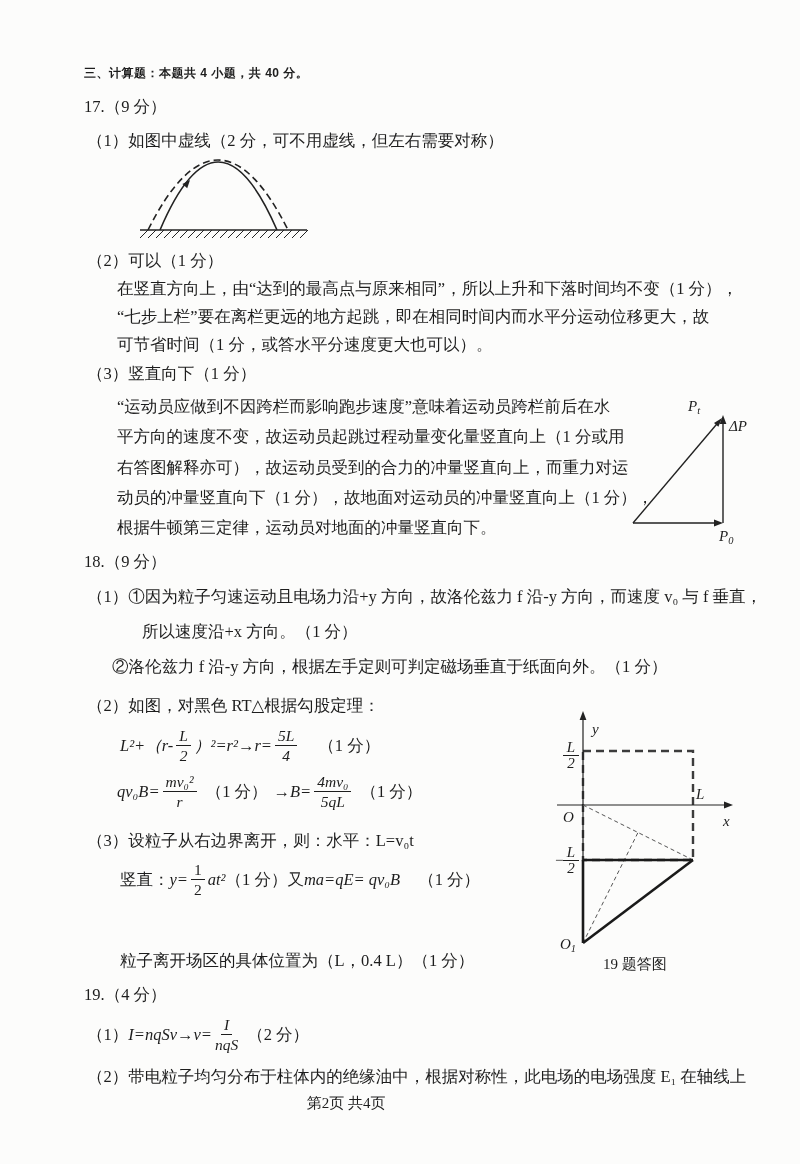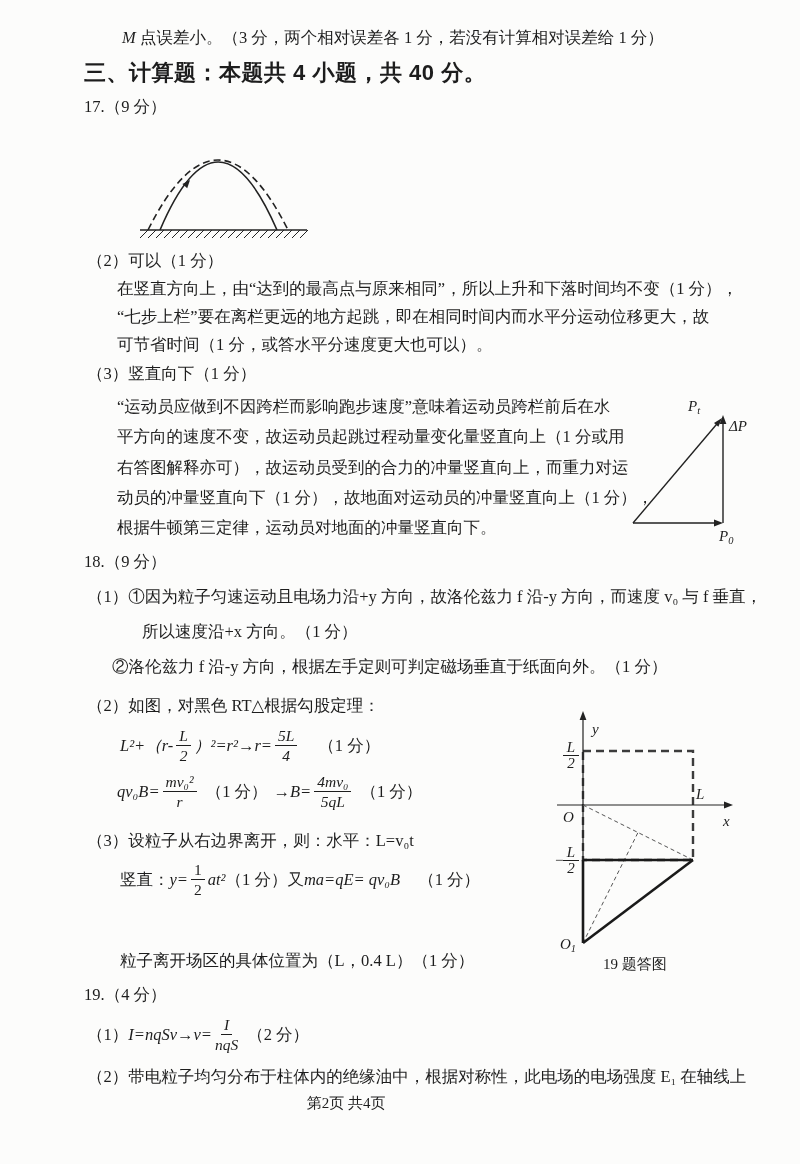--- a/index.html
+++ b/index.html
@@ -5,45 +5,45 @@
   html,body{margin:0;padding:0;background:#e8e8e8;}
   .page{
     position:relative;width:800px;height:1164px;margin:0 auto;
     background:#fcfcfb;color:#1d1d1d;overflow:hidden;
     font-family:"Liberation Serif","DejaVu Serif",serif;
     font-size:16.5px;
   }
   .ln{position:absolute;white-space:nowrap;line-height:22px;}
   .hdr{
     font-family:"Liberation Sans","DejaVu Sans",sans-serif;
-    font-weight:700;font-size:22px;letter-spacing:.5px;
+    font-weight:700;font-size:12px;letter-spacing:.5px;
   }
   .frow{position:absolute;display:flex;align-items:center;white-space:nowrap;}
   .frac{display:inline-flex;flex-direction:column;align-items:center;line-height:1.1;margin:0 3px;font-size:15.5px;}
   .frac .top{padding:0 3px 1px;border-bottom:1px solid #1d1d1d;}
   .frac .bot{padding-top:1px;}
   .it{font-style:italic;}
   .gap{margin-left:18px;}
   .gap-sm{margin:0 6px;}
   .cap{font-size:15px;}
   .footer{position:absolute;left:0;width:692px;text-align:center;font-size:15px;}
   svg{position:absolute;overflow:visible;}
   svg text{font-family:"Liberation Serif","DejaVu Serif",serif;font-style:italic;fill:#1d1d1d;font-size:15px;}
   .stroke{stroke:#222;fill:none;}
 </style>
 </head>
 <body>
 
 <div class="page">
 
-  <div class="ln" style="top:27px;left:122px;"><span class="it">M</span><span> 点误差小。（3 分，两个相对误差各 1 分，若没有计算相对误差给 1 分）</span></div>
 
   <div class="ln hdr" style="top:62px;left:84px;">三、计算题：本题共 4 小题，共 40 分。</div>
 
   <div class="ln" style="top:96px;left:84px;">17.（9 分）</div>
+  <div class="ln" style="top:130px;left:87px;">（1）如图中虚线（2 分，可不用虚线，但左右需要对称）</div>
 
   <svg style="left:136px;top:156px;" width="180" height="86" viewBox="0 0 180 86">
     <g>
       <line x1="4" y1="74" x2="171" y2="74" stroke="#222" stroke-width="1.4"></line>
       <path d="M4 82 l8 -8 M12 82 l8 -8 M20 82 l8 -8 M28 82 l8 -8 M36 82 l8 -8 M44 82 l8 -8 M52 82 l8 -8 M60 82 l8 -8 M68 82 l8 -8 M76 82 l8 -8 M84 82 l8 -8 M92 82 l8 -8 M100 82 l8 -8 M108 82 l8 -8 M116 82 l8 -8 M124 82 l8 -8 M132 82 l8 -8 M140 82 l8 -8 M148 82 l8 -8 M156 82 l8 -8 M164 82 l8 -8" stroke="#222" stroke-width="1"></path>
     </g>
     <g>
       <path d="M12 74 Q82 -66 152 74" class="stroke" stroke-width="1.6" stroke-dasharray="7,4"></path>
       <path d="M24 74 Q82 -62 141 74" class="stroke" stroke-width="1.6"></path>
       <polygon points="54,24 51.2,32.2 46.4,28" fill="#222"></polygon>

